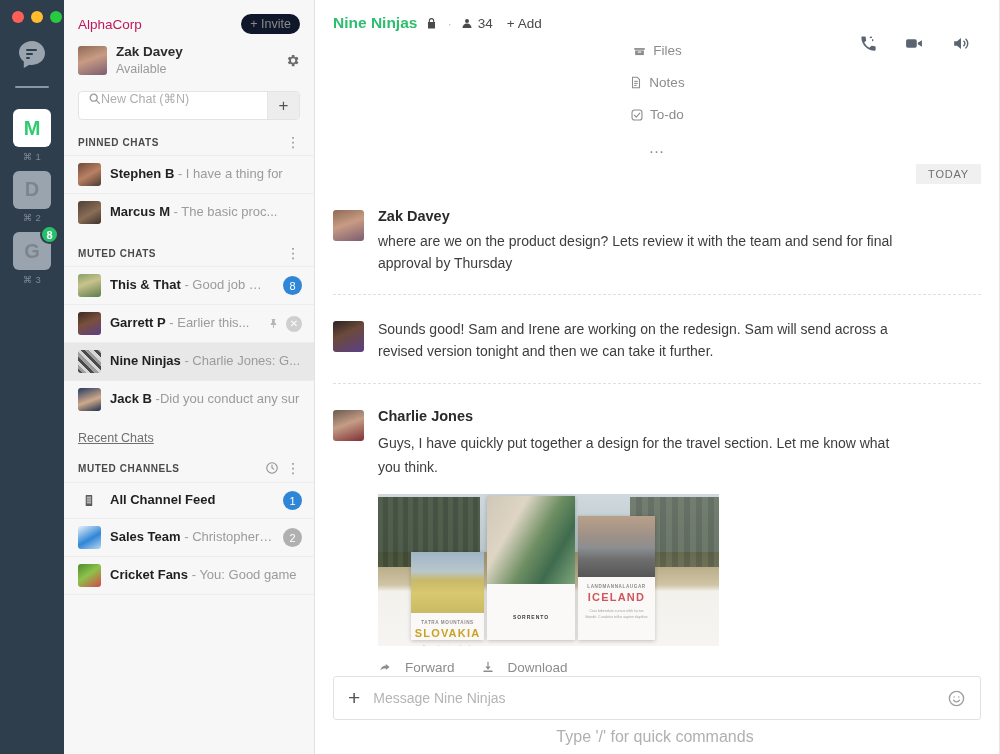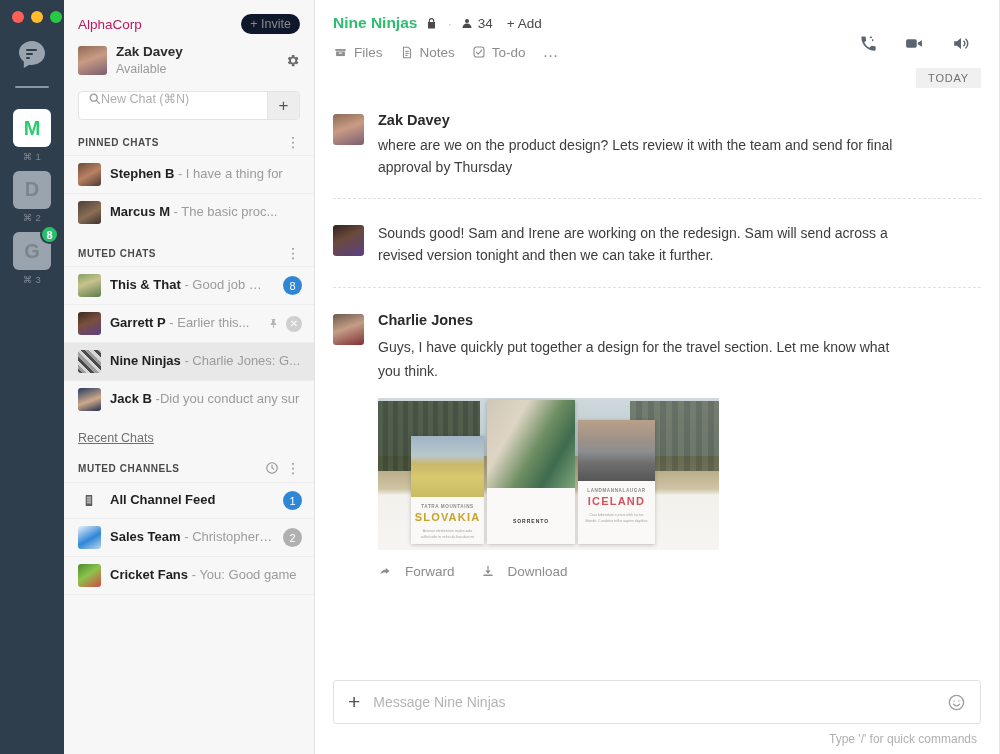--- a/index.html
+++ b/index.html
@@ -80,21 +80,21 @@
   
   .main { flex:1; display:flex; flex-direction:column; background:#fff;
           border-right:1px solid #e6e6e6; }
   .hdr { padding:14px 18px 0 18px; }
   .hdr-r1 { display:flex; align-items:center; }
   .ch-name { font-size:15.5px; font-weight:bold; color:#2dbd6e; }
   .lock { margin-left:8px; color:#4a4a4a; }
   .sepdot { margin:0 9px; color:#bdbdbd; font-size:13px; }
   .members { display:flex;align-items:center;gap:5px;font-size:13.5px;color:#4a4a4a; }
   .addlink { margin-left:14px; font-size:13.5px; color:#4a4a4a; }
-  .hdr-r2 { display:flex; align-items:center; gap:17px; margin-top:11px; }
+  .hdr-r2 { display:flex; align-items:center; gap:17px; margin-top:11px;flex-direction:column; }
   .hitem { display:flex; align-items:center; gap:6px; font-size:13.5px; color:#8c8c8c; }
   .calls { position:absolute; top:34px; right:29px; display:flex; gap:25px; color:#5b6572; }
 
   .msgs { flex:1; overflow:hidden; position:relative; padding:0 18px; }
   .today-wrap { display:flex; justify-content:flex-end; padding-top:7px; }
   .today { background:#f0f0f0; color:#6f6f6f; font-size:11px; letter-spacing:.8px;
            padding:4px 12px; }
   .msg { display:flex; gap:14px; padding:24px 0 20px 0; border-bottom:1px dashed #e0e0e0; }
   .msg:last-child { border-bottom:0; }
   .msg .avatar { width:31px;height:31px;border-radius:3px;margin-top:2px; }
@@ -116,21 +116,21 @@
     background:repeating-linear-gradient(90deg,#4b5741 0 6px,#3a4433 6px 12px); opacity:.7;}
   .card { position:absolute; bottom:6px; background:#fbf9f7;
           box-shadow:0 1px 4px rgba(0,0,0,.22); }
   .card .pic { width:100%; background-size:cover; }
   .card .sub { font-size:4.6px; letter-spacing:.6px; color:#8b8b8b;
                text-align:center; margin-top:7px; font-weight:bold; }
   .card .ttl { font-size:11px; letter-spacing:1.2px; text-align:center;
                font-weight:bold; margin-top:2px; }
   .card .para { font-size:3.6px; color:#a6a6a6; text-align:center;
                 line-height:1.7; margin:5px 7px 0 7px; }
-  .c1 { left:33px; width:73px; height:108px; }
+  .c1 { left:33px; width:73px; height:88px; }
   .c1 .pic { height:61px;
     background:linear-gradient(180deg,#9fb4c4 0%,#b9c7cd 32%,#c8b86a 46%,#d8c96f 68%,#c9bb63 100%); }
   .c1 .ttl { color:#c9a227; }
   .c2 { left:109px; width:88px; height:144px; bottom:6px; }
   .c2 .pic { height:88px;
     background:linear-gradient(120deg,#cfc7b8 0%,#ded5c4 30%,#6f8f63 55%,#3f6b4e 75%,#7ea57c 100%); }
   .c2 .ttl { color:#3a3a3a; font-size:5px; letter-spacing:1px; margin-top:30px; }
   .c3 { left:200px; width:77px; height:124px; }
   .c3 .pic { height:61px;
     background:linear-gradient(180deg,#b9a089 0%,#9a8f88 38%,#8b8f92 52%,#6f6f70 70%,#565657 100%); }
@@ -140,21 +140,21 @@
   .aa { display:flex; align-items:center; gap:13px; font-size:13.5px; color:#8c8c8c; }
 
   
   .composer-wrap { padding:0 18px 8px 18px; }
   .composer { display:flex; align-items:center; border:1px solid #e2e2e2;
               border-radius:3px; height:44px; padding:0 14px; background:#fff; }
   .composer .plus { font-size:21px; color:#555; margin-right:13px; font-weight:300; }
   .composer input { flex:1; border:0; outline:0; font-size:14px; color:#444;
                     font-family:inherit; }
   .composer input::placeholder { color:#b4b4b4; }
-  .hint { text-align:right; font-size:12px; color:#b0b0b0; padding:8px 4px 0 0; }
+  .hint { text-align:center; font-size:16px; color:#b0b0b0; padding:8px 4px 0 0; }
   svg { display:block; }
 </style>
 </head>
 <body>
 
 <div class="app">
 
   <div class="rail">
     <div class="traffic">
       <span class="dot r"></span>

